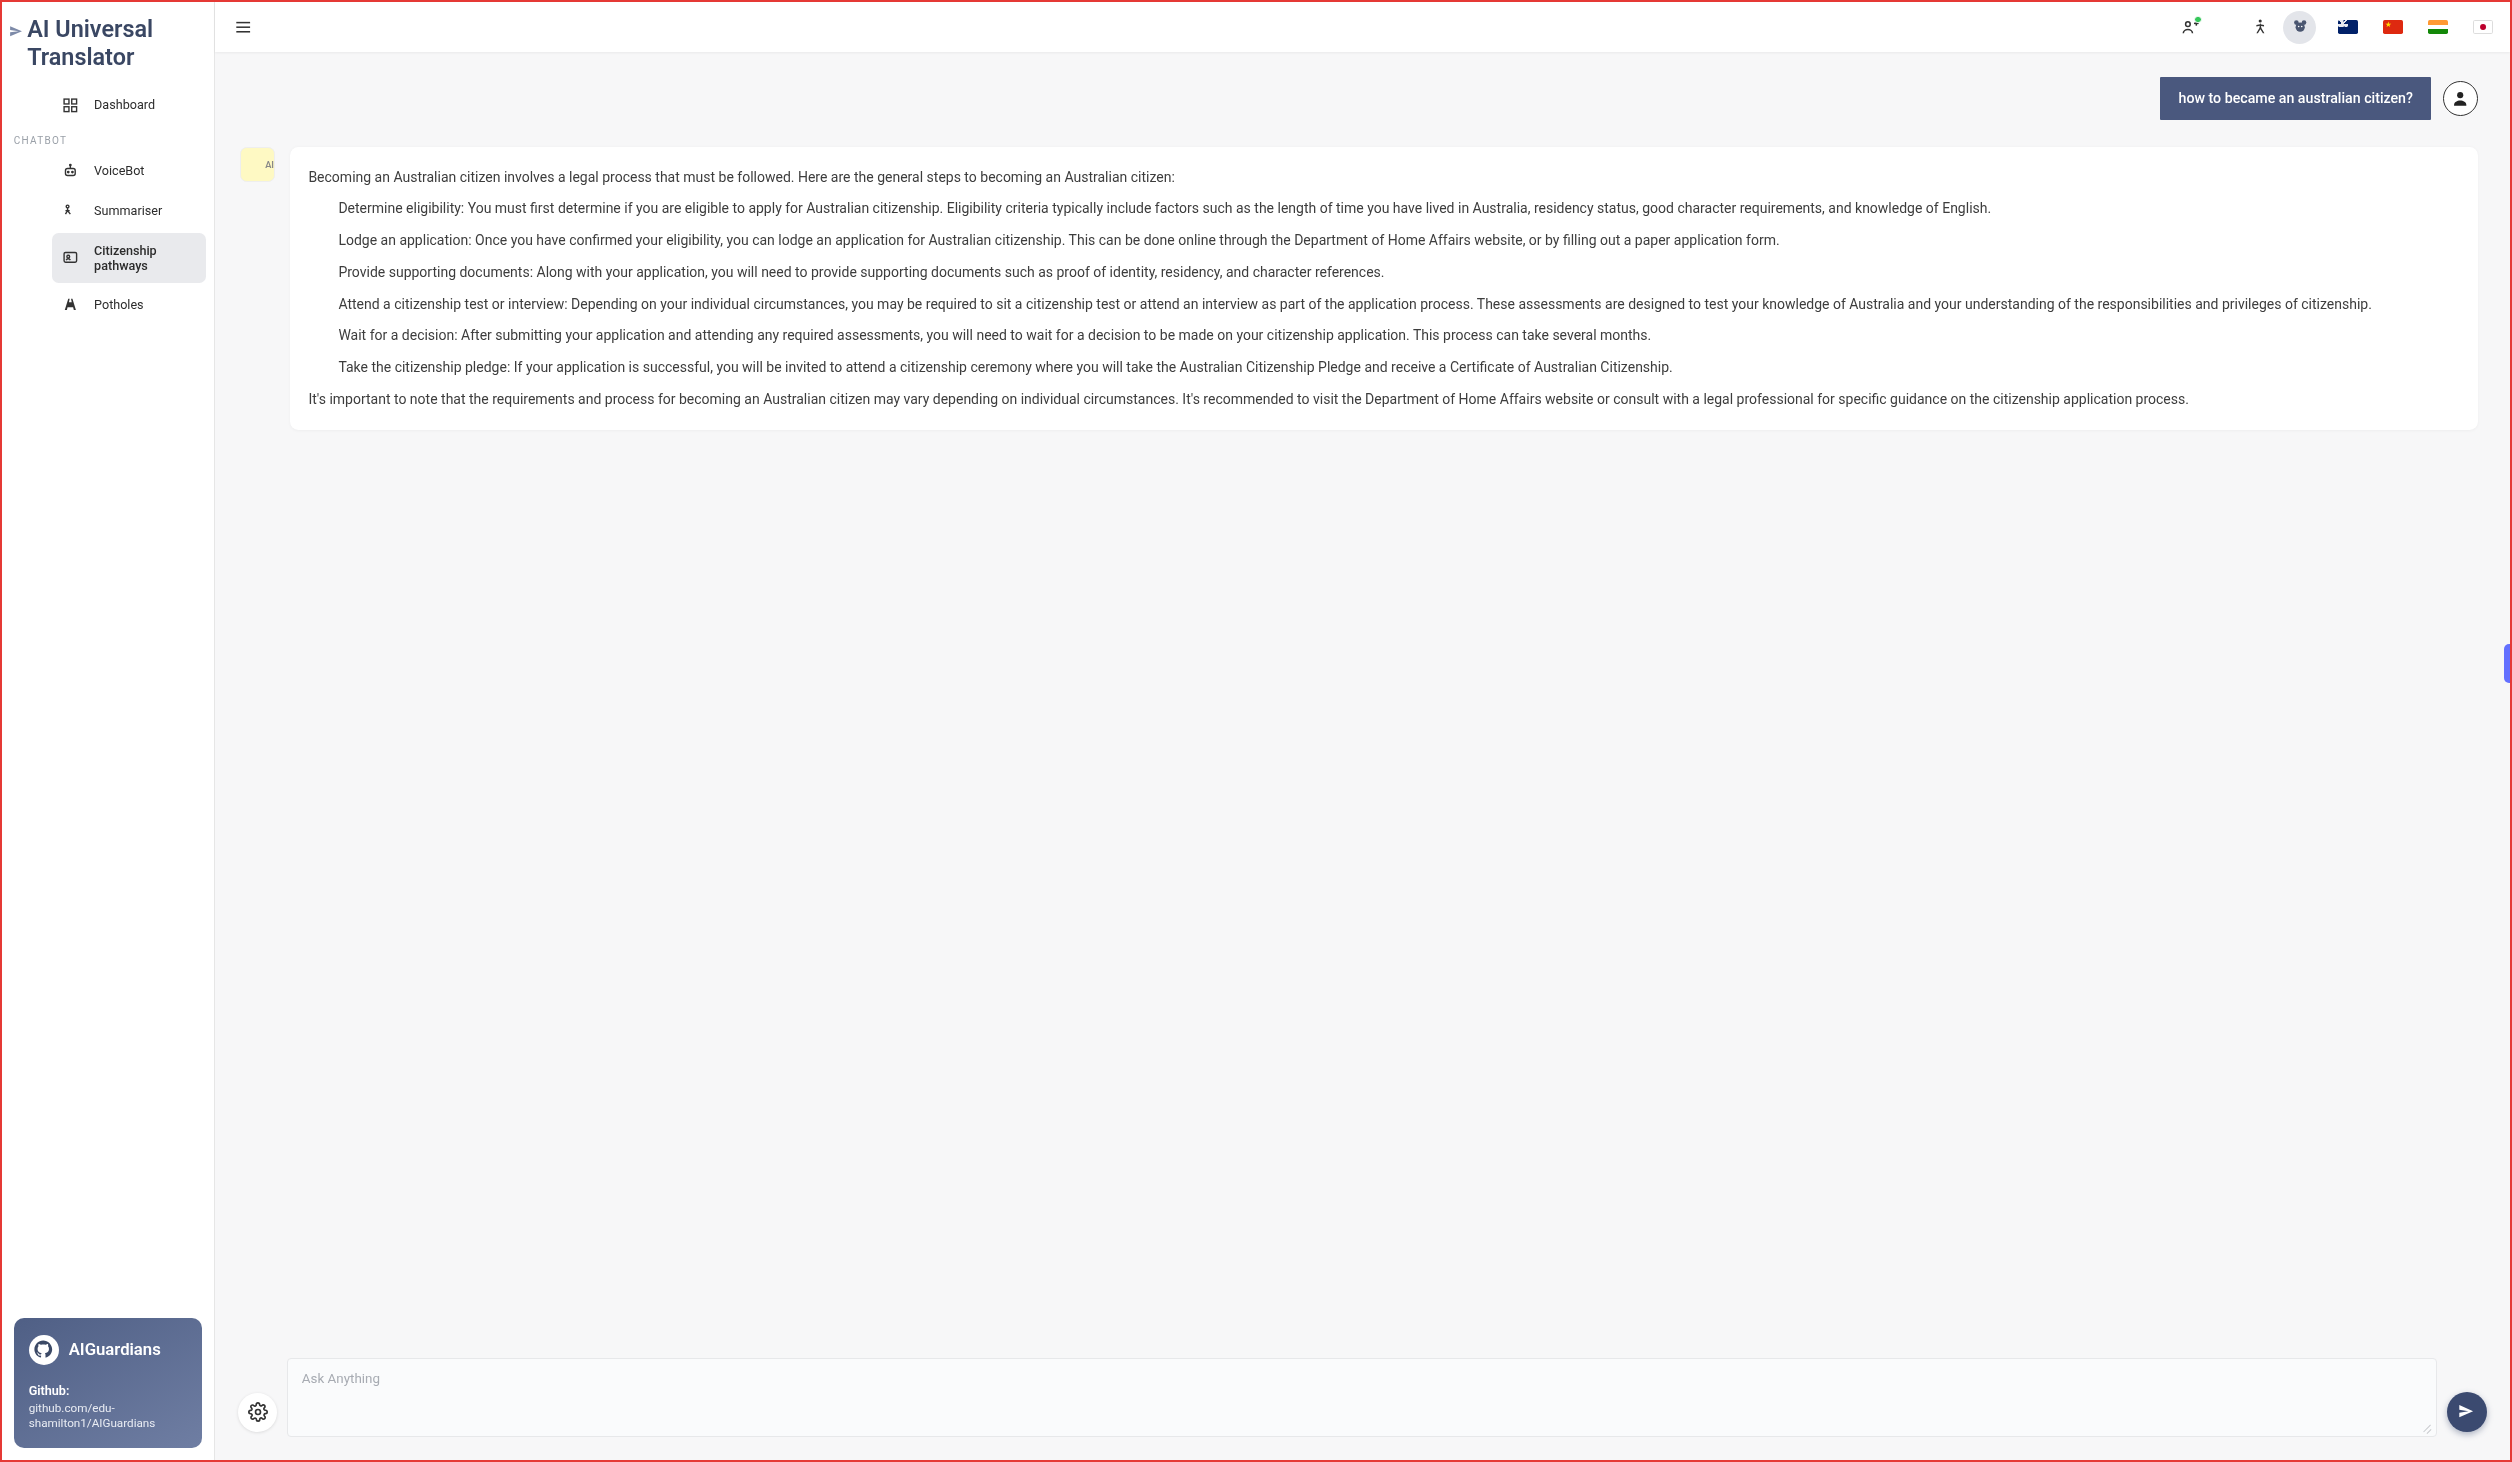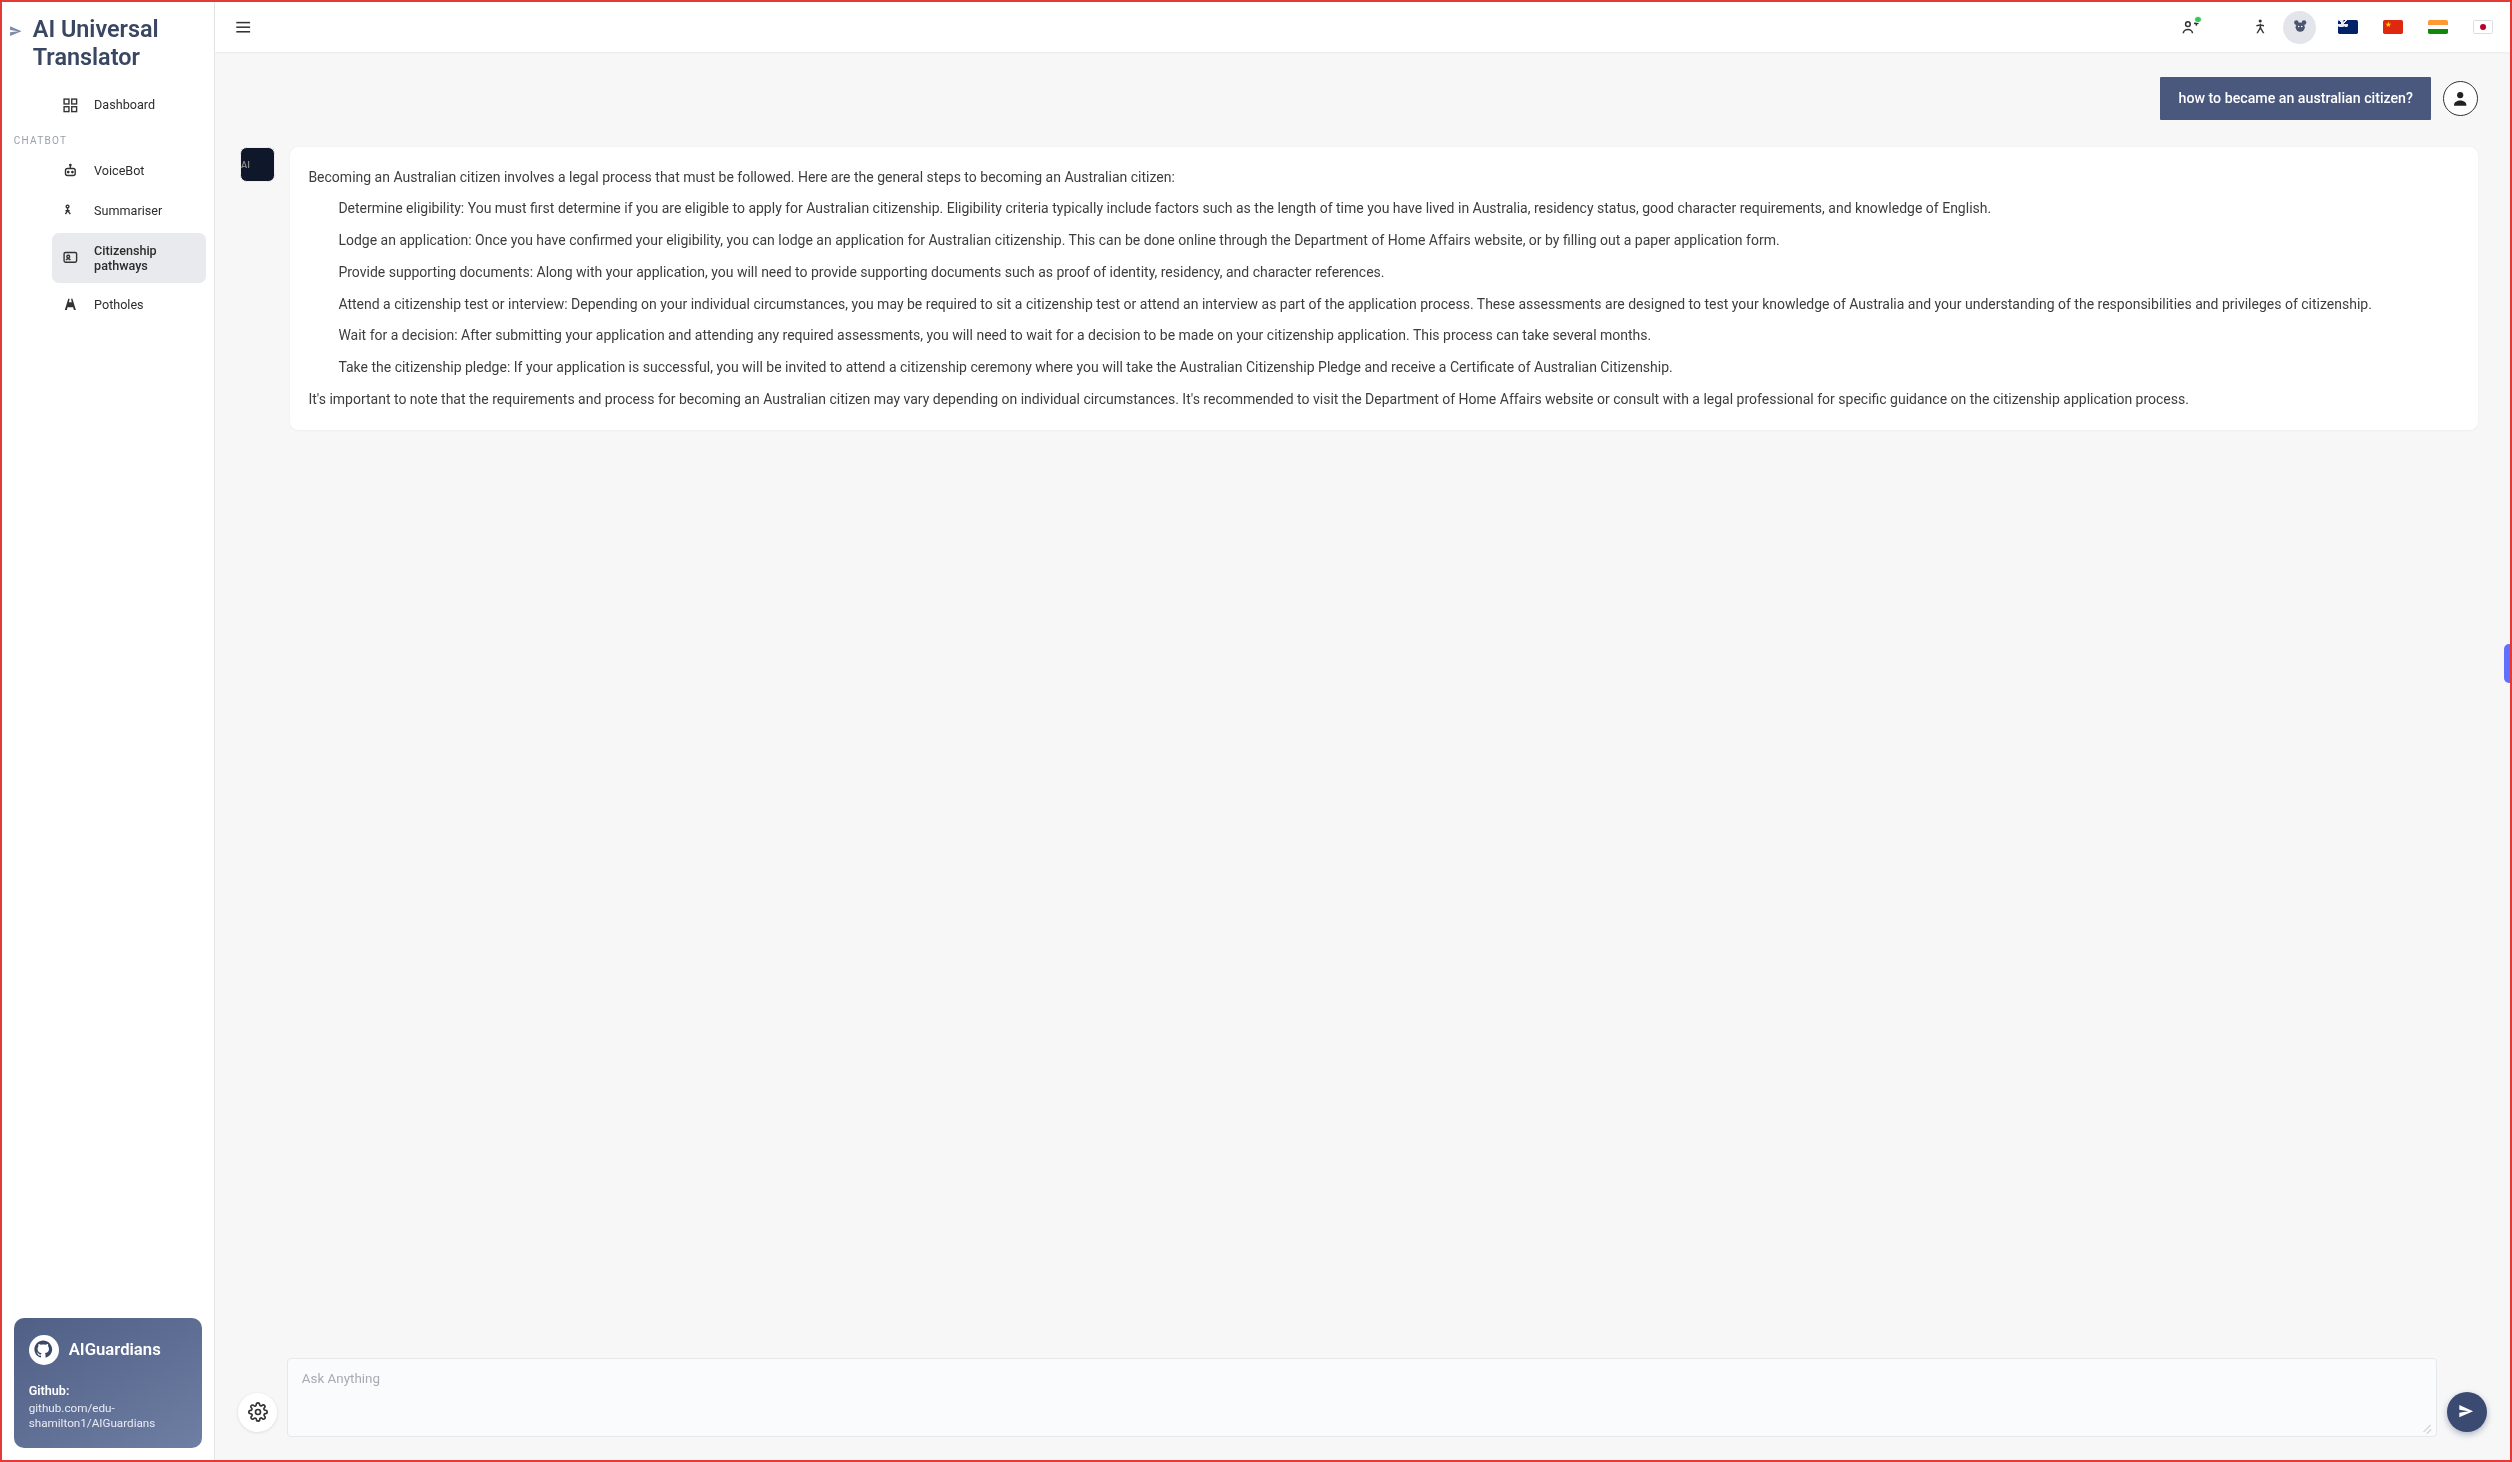--- a/index.html
+++ b/index.html
@@ -21,21 +21,21 @@
     width: 213px;
     background: #ffffff;
     border-right: 0.8px solid #e6e6e6;
     display: flex;
     flex-direction: column;
     padding-top: 5px;
   }
   .brand {
     display: flex;
     align-items: flex-start;
-    gap: 11px;
+    gap: 5px;
     padding: 8.4px 11.7px 15px 6.7px;
     color: #38486b;
   }
   .brand-icon {
     width: 18.4px;
     height: 18.4px;
     margin-top: 6.7px;
     fill: #7d8aa8;
   }
   .brand-title {
@@ -197,23 +197,23 @@
   .avatar-circle svg { width: 18.4px; height: 18.4px; }
 
   .bot-row {
     display: flex;
     align-items: flex-start;
     gap: 15px;
   }
   .bot-avatar {
     width: 35px; height: 35px;
     border-radius: 6.7px;
-    background: #0f172a;
+    background: #fef9c3;
     border: 0.8px solid #eee;
-    display:flex; align-items:center; justify-content:flex-start;
+    display:flex; align-items:center; justify-content:flex-end;
     font-size: 9.2px;
     font-weight: 600;
     color: #888;
     flex-shrink: 0;
   }
   .bot-card {
     background: #fff;
     border-radius: 8.4px;
     padding: 20px 18.4px;
     box-shadow: 0 0.8px 3.3px rgba(0,0,0,0.04);

